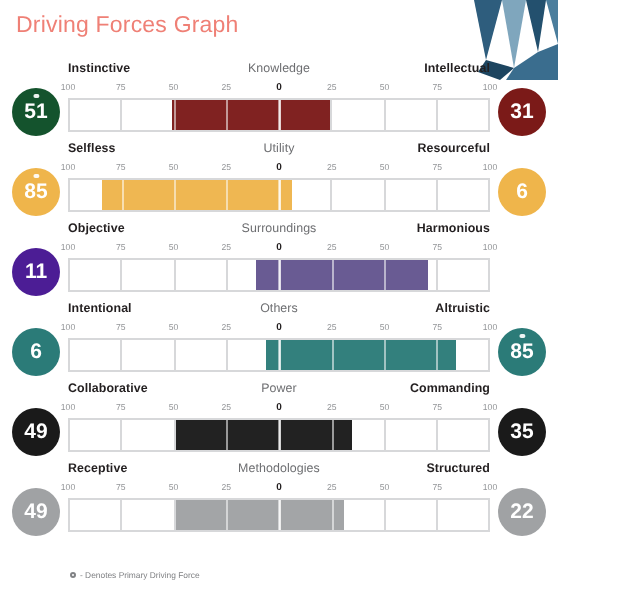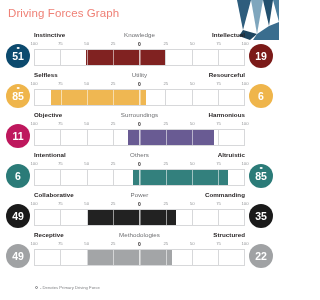--- a/index.html
+++ b/index.html
@@ -133,22 +133,22 @@
         <polygon points="56,0 62,0 62,22" fill="#4b7e9d"></polygon>
         <polygon points="26,30 40,34 33,40 22,36" fill="#1d4560"></polygon>
         <polygon points="40,34 52,26 62,22 62,40 36,40" fill="#3a6d8e"></polygon>
       </svg>
     </div>
     <div class="hdr-rule"></div>
   </div>
 
   <div class="rows" id="rows">
       <div class="row">
-        <div class="score left" style="background: #0c4a6e;">51<span class="dot"></span></div>
-        <div class="score right" style="background: rgb(123, 26, 24);">19</div>
+        <div class="score left" style="background: #14532d;">51<span class="dot"></span></div>
+        <div class="score right" style="background: rgb(123, 26, 24);">31</div>
         <div class="labels">
           <div class="lab l">Instinctive</div>
           <div class="lab c">Knowledge</div>
           <div class="lab r">Intellectual</div>
         </div>
         <div class="ticks">
           <span class="tick" style="left: 0%;">100</span>
           <span class="tick" style="left: 12.5%;">75</span>
           <span class="tick" style="left: 25%;">50</span>
           <span class="tick" style="left: 37.5%;">25</span>
@@ -210,21 +210,21 @@
           <div class="bar" style="left: 7.5%; width: 45.5%; background: rgb(239, 181, 75);">
             <div class="seg" style="left: 10.989%; width: 1px; background: rgba(255, 255, 255, 0.55); border-right: none;"></div>
             <div class="seg" style="left: 38.4615%; width: 1px; background: rgba(255, 255, 255, 0.55); border-right: none;"></div>
             <div class="seg" style="left: 65.9341%; width: 1px; background: rgba(255, 255, 255, 0.55); border-right: none;"></div>
             <div class="seg" style="left: 93.4066%; width: 1px; background: rgba(255, 255, 255, 0.55); border-right: none;"></div>
           </div>
           <div class="zeroline" style="background: rgba(255, 255, 255, 0.8);"></div>
         </div>
       </div>
       <div class="row">
-        <div class="score left" style="background: #be185d;">11</div>
+        <div class="score left" style="background: #4c1d95;">11</div>
         <div class="labels">
           <div class="lab l">Objective</div>
           <div class="lab c">Surroundings</div>
           <div class="lab r">Harmonious</div>
         </div>
         <div class="ticks">
           <span class="tick" style="left: 0%;">100</span>
           <span class="tick" style="left: 12.5%;">75</span>
           <span class="tick" style="left: 25%;">50</span>
           <span class="tick" style="left: 37.5%;">25</span>

